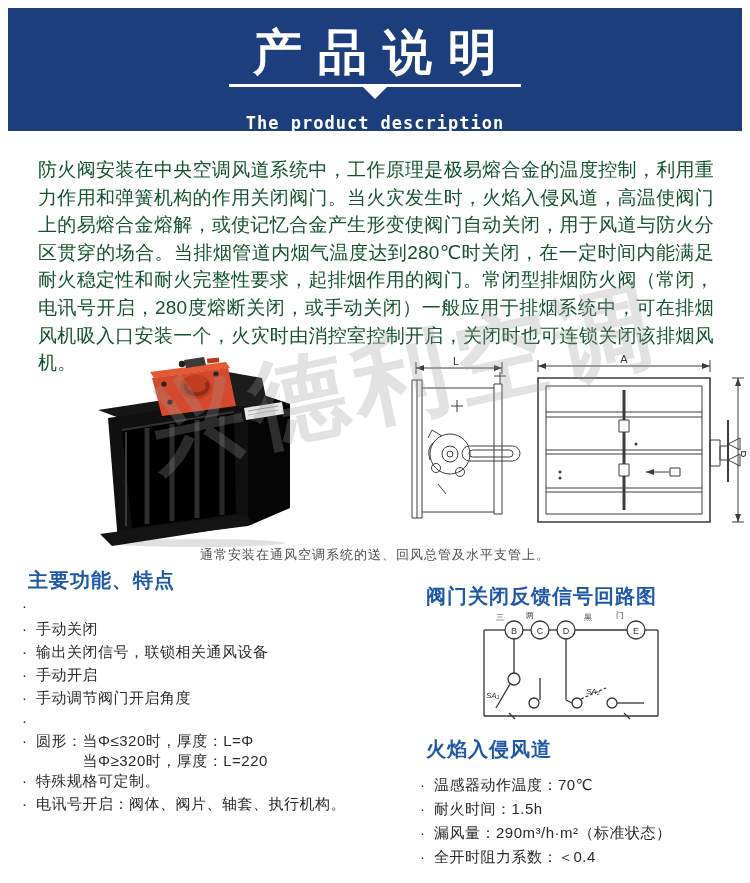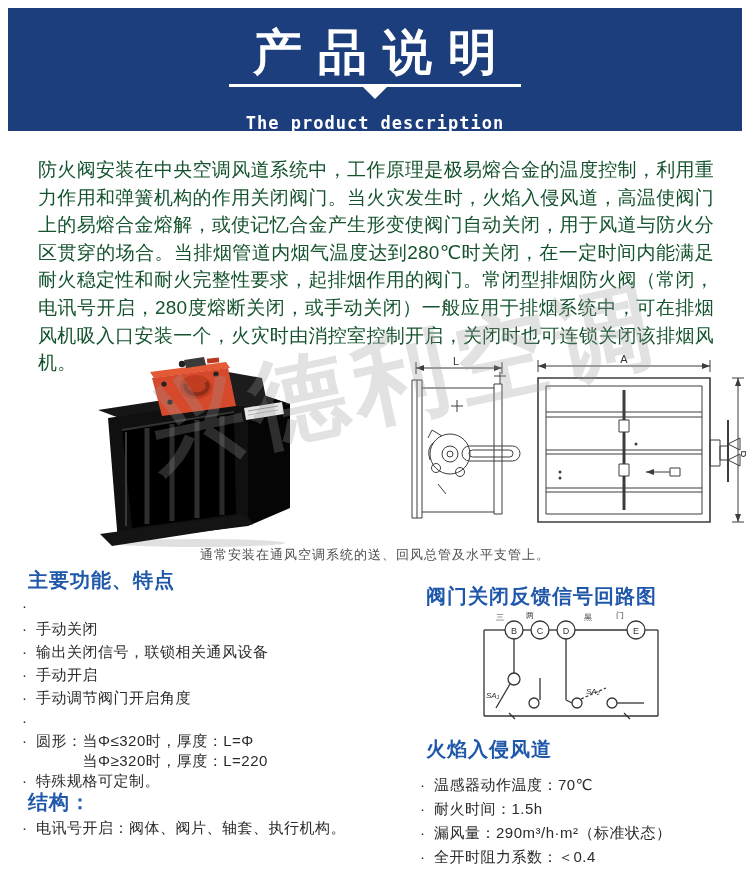--- a/index.html
+++ b/index.html
@@ -221,21 +221,20 @@
           <span class="marker"></span>
           <span class="li-text">　　　当Φ≥320时，厚度：L=220</span>
         </div>
 
         <div class="li">
           <span class="marker">·</span>
           <span class="li-text">特殊规格可定制。</span>
         </div>
       </div>
 
-    <h3 class="sec-heading">结构：</h3>
     <div class="blist struct-list">
 
         <div class="li">
           <span class="marker">·</span>
           <span class="li-text">电讯号开启：阀体、阀片、轴套、执行机构。</span>
         </div>
       </div>
   </section>
 
   <section class="col-right">

